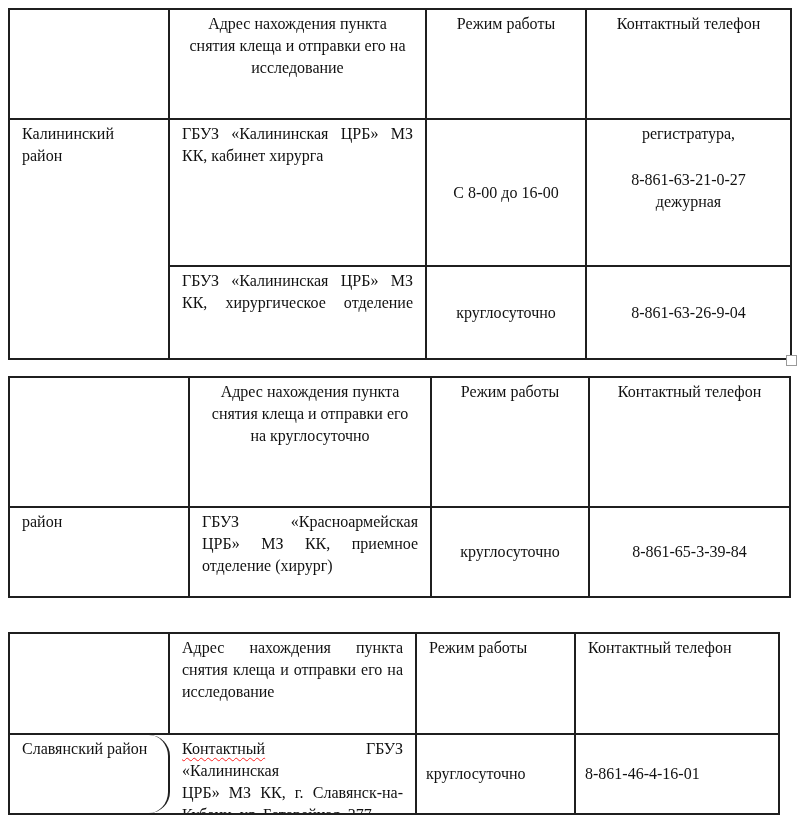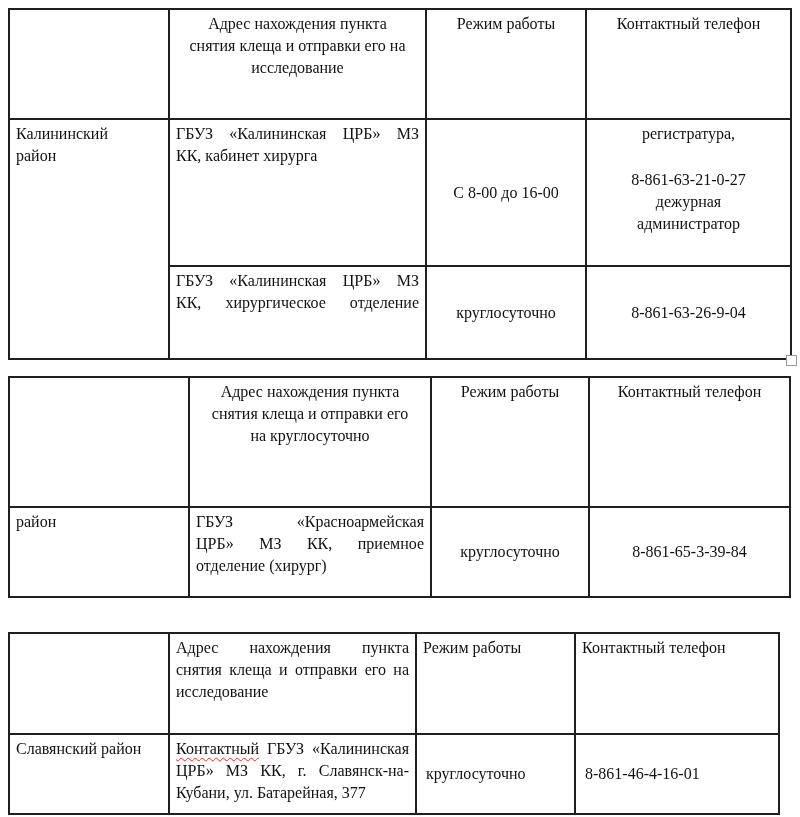--- a/index.html
+++ b/index.html
@@ -6,21 +6,21 @@
   html, body { background: #ffffff; }
   body {
     width: 800px; height: 817px; position: relative;
     font-family: "Liberation Serif", "DejaVu Serif", serif;
     font-size: 16px; color: #111111;
   }
   .tbl { position: absolute; display: grid; border: 2px solid #1f1f1f; background: #ffffff; }
   .cell {
     border-right: 2px solid #1f1f1f;
     border-bottom: 2px solid #1f1f1f;
-    padding: 3px 6px; line-height: 22px; overflow: hidden;
+    padding: 3px 12px; line-height: 22px; overflow: hidden;
   }
   .lc { border-right: none; }   
   .lr { border-bottom: none; }  
   .ln { display: block; }
   .spread { text-align: justify; text-align-last: justify; }
   .tc { text-align: center; }
   .vc { display: flex; flex-direction: column; justify-content: center; }
   .hc { align-items: center; }
   .pl { padding-left: 9px; }
   .miss {
@@ -75,21 +75,20 @@
   <div class="cell vc hc tc" style="grid-area:2/3/3/4;">
     <span>С 8-00 до 16-00</span>
   </div>
   <div class="cell tc lc" style="grid-area:2/4/3/5;">
     <div>
       <span class="ln">регистратура,</span>
     </div>
     <div class="pgap">
       <span class="ln">8-861-63-21-0-27</span>
       <span class="ln">дежурная</span>
-      <span class="ln">администратор</span>
     </div>
   </div>
 
   <div class="cell lr" style="grid-area:3/2/4/3;">
     <span class="ln spread">ГБУЗ «Калининская ЦРБ» МЗ</span>
     <span class="ln spread">КК, хирургическое отделение</span>
   </div>
   <div class="cell vc hc tc lr" style="grid-area:3/3/4/4;">
     <span>круглосуточно</span>
   </div>
@@ -137,21 +136,21 @@
     <span class="ln spread">снятия клеща и отправки его на</span>
     <span class="ln">исследование</span>
   </div>
   <div class="cell" style="grid-area:1/3/2/4;">
     <span class="ln">Режим работы</span>
   </div>
   <div class="cell lc" style="grid-area:1/4/2/5;">
     <span class="ln">Контактный телефон</span>
   </div>
 
-  <div class="cell lr" style="grid-area:2/1/3/2;">
+  <div class="cell lr" style="grid-area:2/1/3/2;border-radius:21px;">
     <span class="ln">Славянский район</span>
   </div>
   <div class="cell lr" style="grid-area:2/2/3/3;">
     <span class="ln spread"><span class="miss">Контактный</span><span> ГБУЗ «Калининская</span></span>
     <span class="ln spread">ЦРБ» МЗ КК, г. Славянск-на-</span>
     <span class="ln">Кубани, ул. Батарейная, 377</span>
   </div>
   <div class="cell vc pl lr" style="grid-area:2/3/3/4;">
     <span>круглосуточно</span>
   </div>

